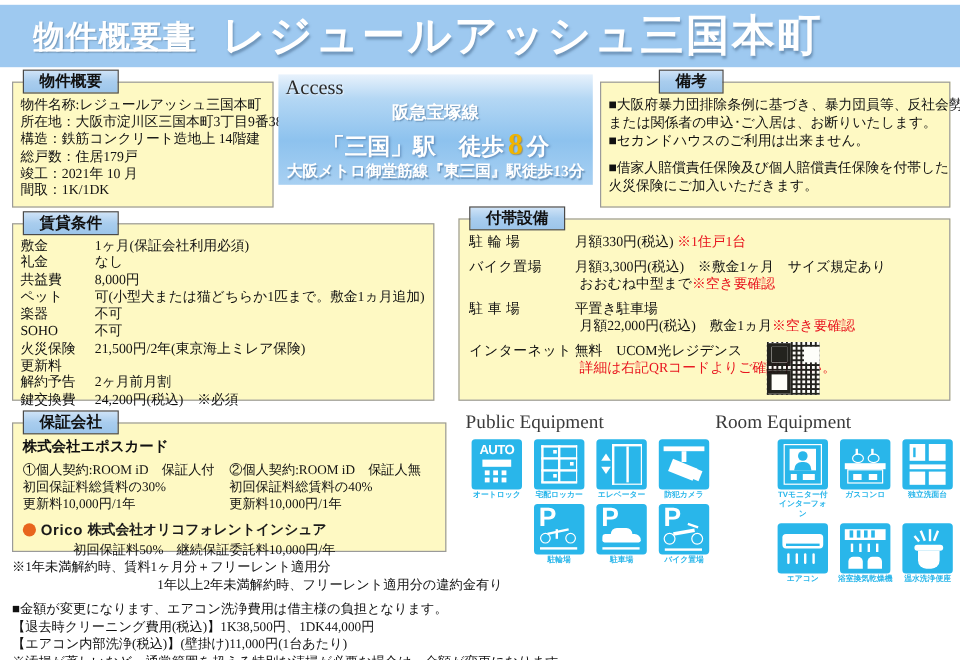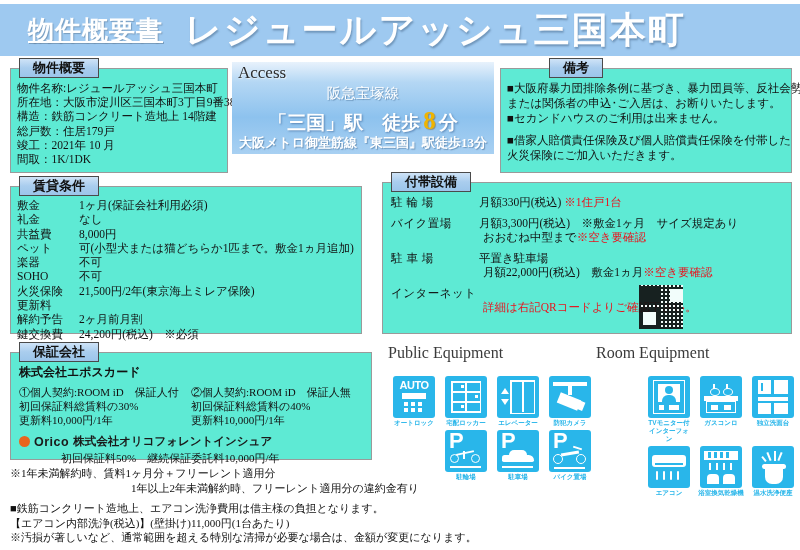--- a/index.html
+++ b/index.html
@@ -37,21 +37,21 @@
     font-weight: bold;
     letter-spacing: 2px;
     margin-left: 22px;
     text-shadow: 1px 2px 2px rgba(80,115,150,.6);
   }
 
   
   .sec {
     position: absolute;
     border: 1px solid #9a9a9a;
-    background: #5eead4;
+    background: #fef9c3;
   }
   .sec-label {
     position: absolute;
     top: -11px; left: 8px;
     background: linear-gradient(to bottom, #cfe3f7 0%, #a9cdee 50%, #9cc5ea 100%);
     border: 1px solid #4a4a4a;
     padding: 1px 13px 2px 13px;
     font-size: 13px;
     font-weight: bold;
     color: #111;
@@ -77,21 +77,21 @@
     overflow: hidden;
   }
   #access .acc-word {
     position: absolute; left: 6px; top: 1px;
     font-size: 17px; color: #2b2b2b;
     font-family: "Liberation Serif", serif;
     text-shadow: 1px 1px 1px rgba(255,255,255,.6);
   }
   #access .line1 {
     position: absolute; top: 22px; width: 100%;
-    text-align: center; font-size: 14.5px; font-weight: normal;
+    text-align: center; font-size: 14.5px; font-weight: bold;
     color: #ffffff; text-shadow: 1px 1px 1px rgba(70,110,150,.6);
   }
   #access .line2 {
     position: absolute; top: 45px; width: 100%;
     text-align: center; font-size: 19px; font-weight: bold;
     color: #ffffff; text-shadow: 1px 1px 2px rgba(60,100,150,.65);
   }
   #access .big-num {
     color: #f0b400; font-size: 25px;
     text-shadow: 1px 1px 1px rgba(120,80,0,.45);
@@ -161,21 +161,21 @@
   .fn-ind { padding-left: 10px; text-align: center; }
   .fn-blk { margin-top: 6px; }
 
   
   .eq-panel { position: absolute; }
   #eq-public { left: 388px; top: 344px; width: 205px; }
   #eq-room   { left: 596px; top: 344px; width: 200px; }
   .eq-title {
     font-size: 16px; color: #3a3a3a;
     font-family: "Liberation Serif", serif;
-    margin-bottom: 14px;
+    margin-bottom: 4px;
   }
   .eq-grid { display: flex; flex-wrap: wrap; gap: 3px 6px; justify-content: flex-end; }
   .eq-item { width: 46px; text-align: center; }
   .eq-ico {
     width: 42px; height: 42px; margin: 0 auto;
     background: #29b6ea; border-radius: 3px;
     position: relative; overflow: hidden;
   }
   .eq-cap {
     font-size: 6.5px; color: #29b6ea; margin-top: 1px;
@@ -308,20 +308,21 @@
         <span class="k">駐 車 場</span>
         <span class="v">平置き駐車場</span>
       </div>
       <div class="fk indent">
         <span>月額22,000円(税込)　敷金1ヵ月</span>
         <span class="red">※空き要確認</span>
       </div>
 
       <div class="fk mt6">
         <span class="k">インターネット</span>
+        <span class="v">無料　UCOM光レジデンス</span>
       </div>
       <div class="fk indent red">詳細は右記QRコードよりご確認下さい。</div>
     </div>
     <div id="qr"></div>
   </div>
 
   <div class="sec" id="sec-guar">
     <div class="sec-label">保証会社</div>
     <div class="inner">
       <div class="g-company">株式会社エポスカード</div>
@@ -342,21 +343,22 @@
         <span class="orico-name">Orico</span>
         <span class="orico-sub">株式会社オリコフォレントインシュア</span>
       </div>
       <div class="orico-fee">初回保証料50%　継続保証委託料10,000円/年</div>
     </div>
   </div>
 
   <div id="foot">
     <div class="fn">※1年未満解約時、賃料1ヶ月分＋フリーレント適用分</div>
     <div class="fn fn-ind">1年以上2年未満解約時、フリーレント適用分の違約金有り</div>
-    <div class="fn fn-blk">■鉄筋コンクリート造地上、エアコン洗浄費用は借主様の負担となります。</div>
+    <div class="fn fn-blk">■金額が変更になります、エアコン洗浄費用は借主様の負担となります。</div>
+    <div class="fn">【退去時クリーニング費用(税込)】1K38,500円、1DK44,000円</div>
     <div class="fn">【エアコン内部洗浄(税込)】(壁掛け)11,000円(1台あたり)</div>
     <div class="fn">※汚損が著しいなど、通常範囲を超える特別な清掃が必要な場合は、金額が変更になります。</div>
   </div>
 
   <div class="eq-panel" id="eq-public">
     <div class="eq-title">Public Equipment</div>
     <div class="eq-grid">
 
       <div class="eq-item">
         <div class="eq-ico">

